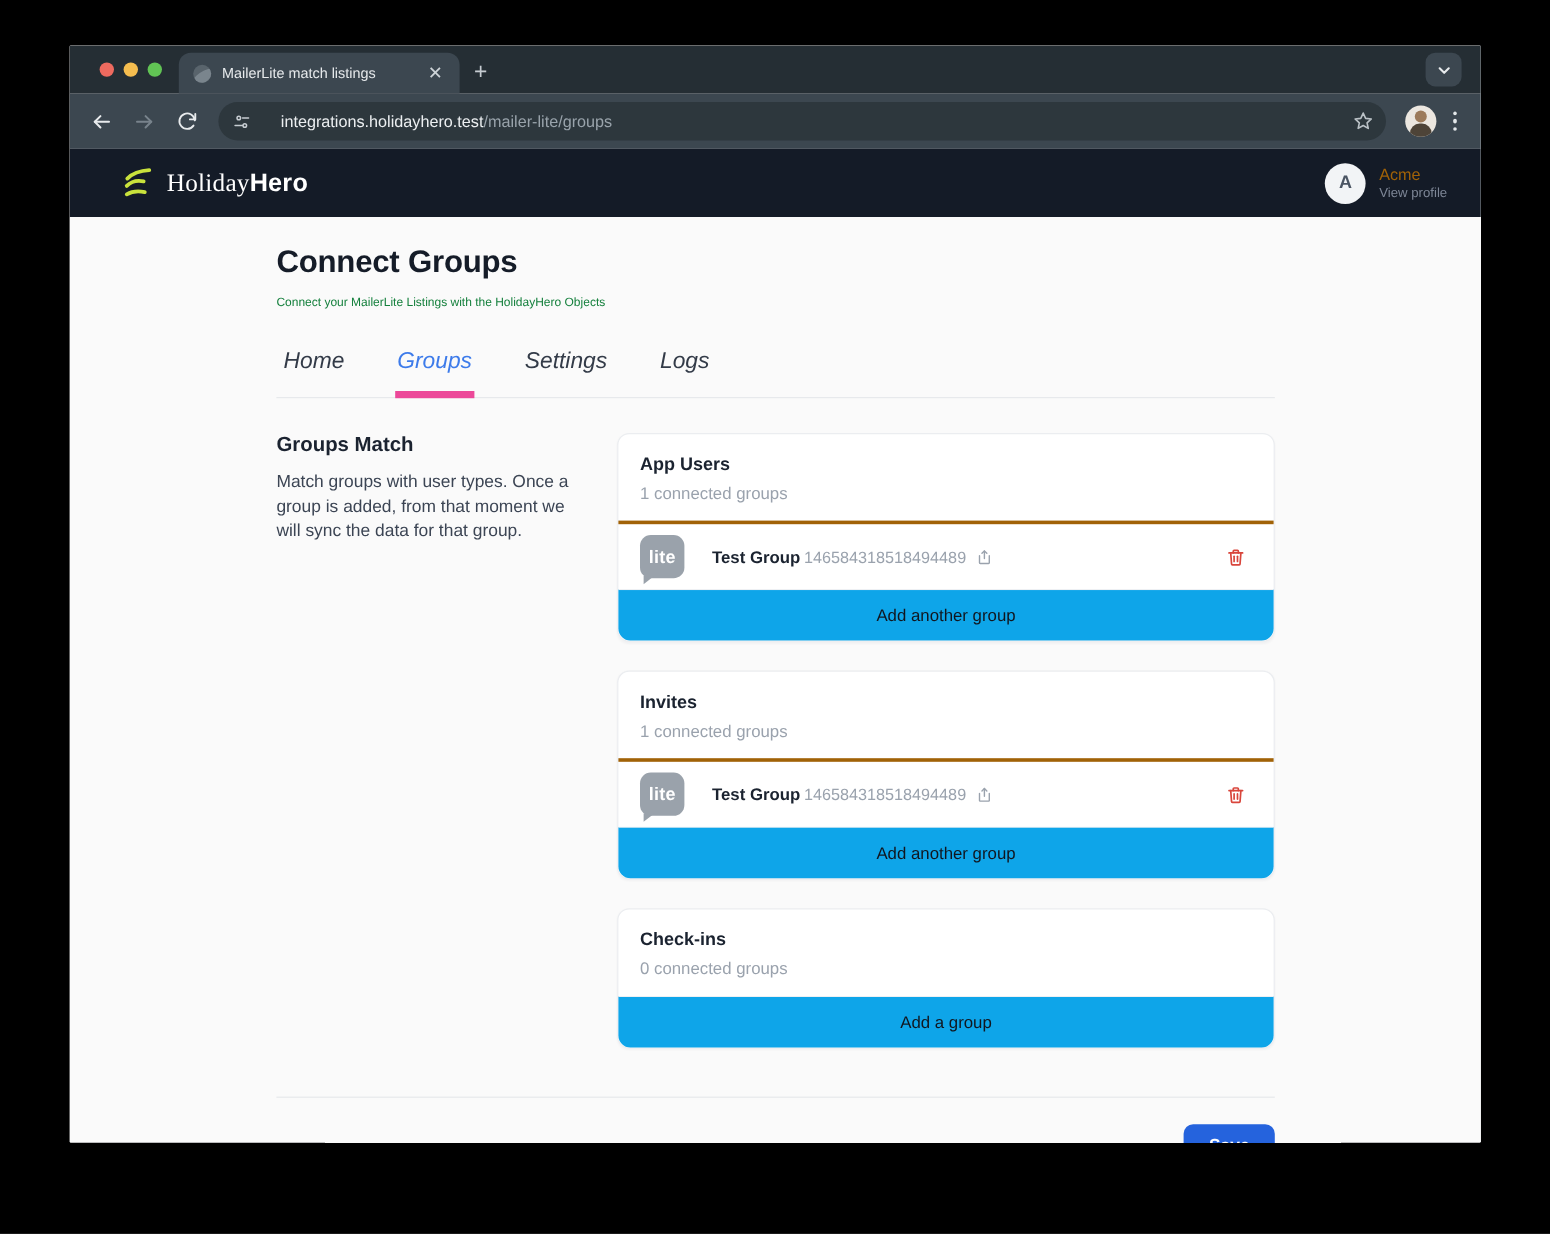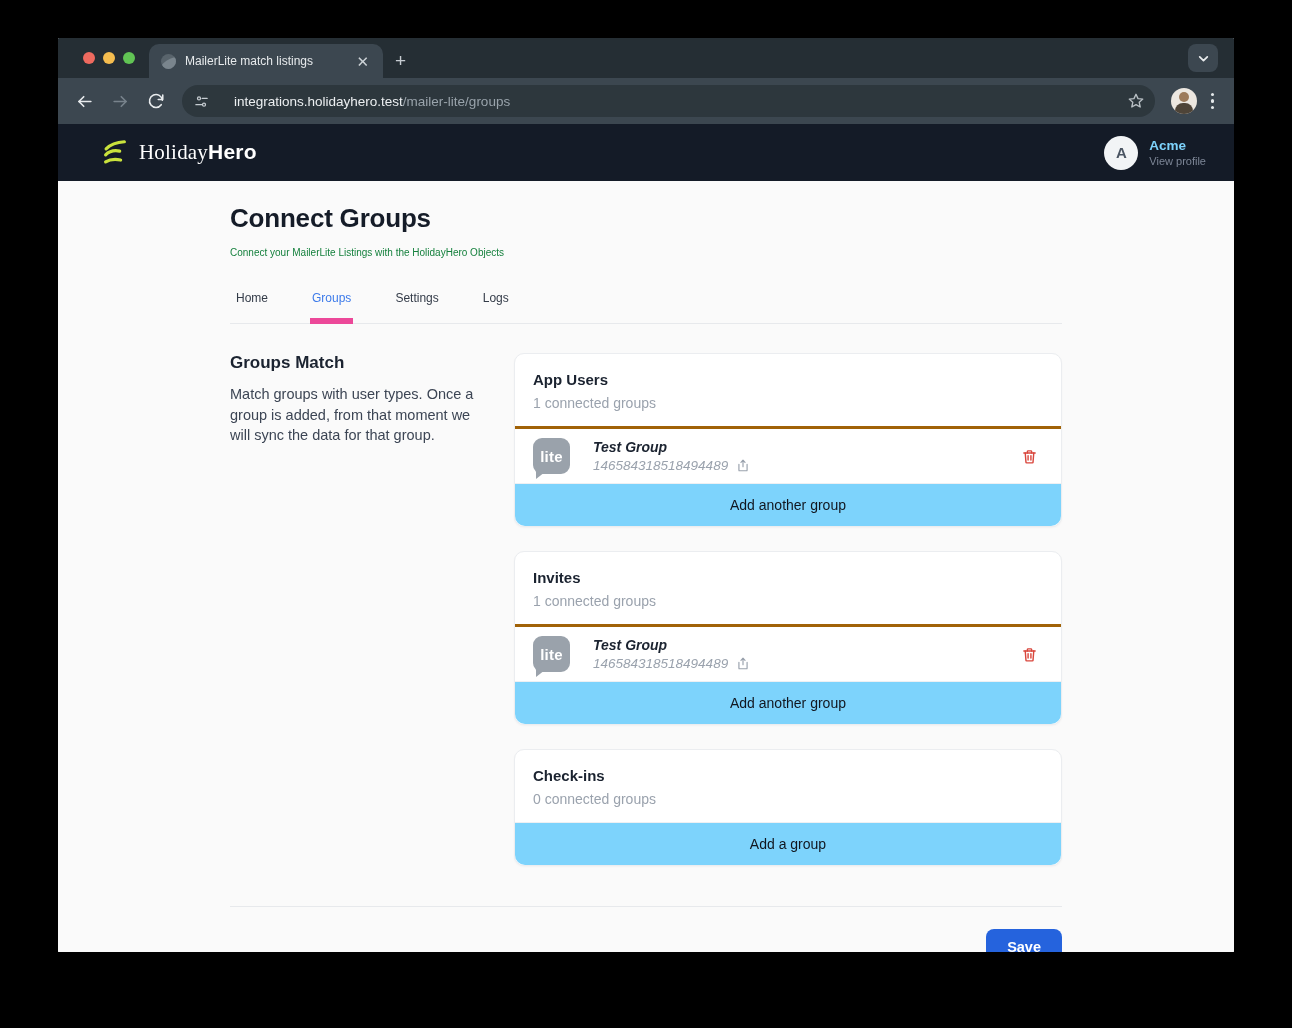--- a/index.html
+++ b/index.html
@@ -47,57 +47,57 @@
   
   .appheader { height:57px; background:#141b27; display:flex; align-items:center;
                justify-content:space-between; padding:0 28px 0 42px; }
   .brand { display:flex; align-items:center; gap:9px; }
   .brand-name { font-size:21px; color:#fff; letter-spacing:.2px; }
   .brand-name .serif { font-family:"Liberation Serif", serif; font-weight:400; }
   .brand-name .bold { font-weight:700; }
   .profile { display:flex; align-items:center; gap:11px; }
   .profile-circle { width:34px; height:34px; border-radius:50%; background:#f2f4f6; color:#4b5563;
                     display:flex; align-items:center; justify-content:center; font-size:15px; font-weight:600; }
-  .profile-name { color:#7dd3fc; font-size:13.5px; font-weight:700; }
+  .profile-name { color:#a16207; font-size:13.5px; font-weight:400; }
   .profile-sub { color:#7d8696; font-size:11px; margin-top:2px; }
 
   
   .content { height:771px; background:#fafafa; overflow:auto; }
   .container { width:832px; margin:0 auto; padding-top:22px; }
   h1.page-title { font-size:26px; font-weight:800; color:#151c28; letter-spacing:-.2px; }
   .page-sub { margin-top:13px; font-size:10px; color:#15803d; }
 
   .tabs { margin-top:25px; display:flex; gap:40px; border-bottom:1px solid #e7e9ec; padding:0 4px; }
-  .tabitem { font-size:12px; color:#333b48; padding:8px 2px 13px; cursor:pointer; }
+  .tabitem { font-size:19px; color:#333b48; padding:8px 2px 13px; cursor:pointer;font-style:italic; }
   .tabitem.active { color:#3d7bea; font-weight:500; border-bottom:6px solid #ec4899; margin-bottom:-1px; }
 
   .cols { display:flex; margin-top:29px; }
   .leftcol { width:254px; margin-right:30px; flex:none; }
   .section-title { font-size:17px; font-weight:700; color:#1b2330; }
   .section-desc { margin-top:11px; font-size:14.5px; line-height:1.42; color:#3c4554; }
   .rightcol { flex:1; }
 
   .card { background:#fff; border:1px solid #ebedf0; border-radius:10px; margin-bottom:24px;
           box-shadow:0 1px 2px rgba(16,24,40,.04); }
   .card-head { padding:17px 18px 15px; }
   .card-title { font-size:15px; font-weight:700; color:#1b2330; }
   .card-count { margin-top:7px; font-size:14px; color:#9aa2ad; }
   .group-row { border-top:3px solid #a16207; padding:9px 18px; display:flex; align-items:center; gap:23px; }
   .lite-badge { width:37px; height:36px; background:#9aa2ab; border-radius:9px; position:relative; flex:none;
                 display:flex; align-items:center; justify-content:center;
                 color:#fff; font-weight:700; font-size:15px; letter-spacing:.2px; }
   .lite-badge::after { content:""; position:absolute; left:3px; bottom:-5px; width:0; height:0;
                        border-left:9px solid #9aa2ab; border-bottom:7px solid transparent; }
-  .group-info { display:flex; flex-direction:column; gap:3px;font-style:italic; }
+  .group-info { display:flex; gap:3px; }
   .group-name { font-size:14px; font-weight:700; color:#1b2330; }
   .group-id-row { display:flex; align-items:center; gap:8px;text-align:center; }
   .group-id { font-size:13.5px; color:#9aa2ad; }
   .trash-btn { margin-left:auto; display:flex; align-items:center; justify-content:center;
                width:28px; height:28px; border-radius:6px; }
-  .card-footer { border-top:1px solid #eef0f3; background:#7dd3fc; border-radius:0 0 10px 10px;
+  .card-footer { border-top:1px solid #eef0f3; background:#0ea5e9; border-radius:0 0 10px 10px;
                  padding:13px 0; text-align:center; font-size:14px; font-weight:500; color:#11161f; cursor:pointer; }
 
   .bottom-divider { border-top:1px solid #e7e9ec; margin-top:16px; }
   .save-row { display:flex; justify-content:flex-end; padding:22px 0 30px; }
   .save-btn { background:#2563dd; color:#fff; border:none; border-radius:8px; padding:10px 21px;
               font-size:14.5px; font-weight:600; font-family:"Liberation Sans", sans-serif; cursor:pointer; }
   svg { display:block; }
 </style>
 </head>
 <body>

